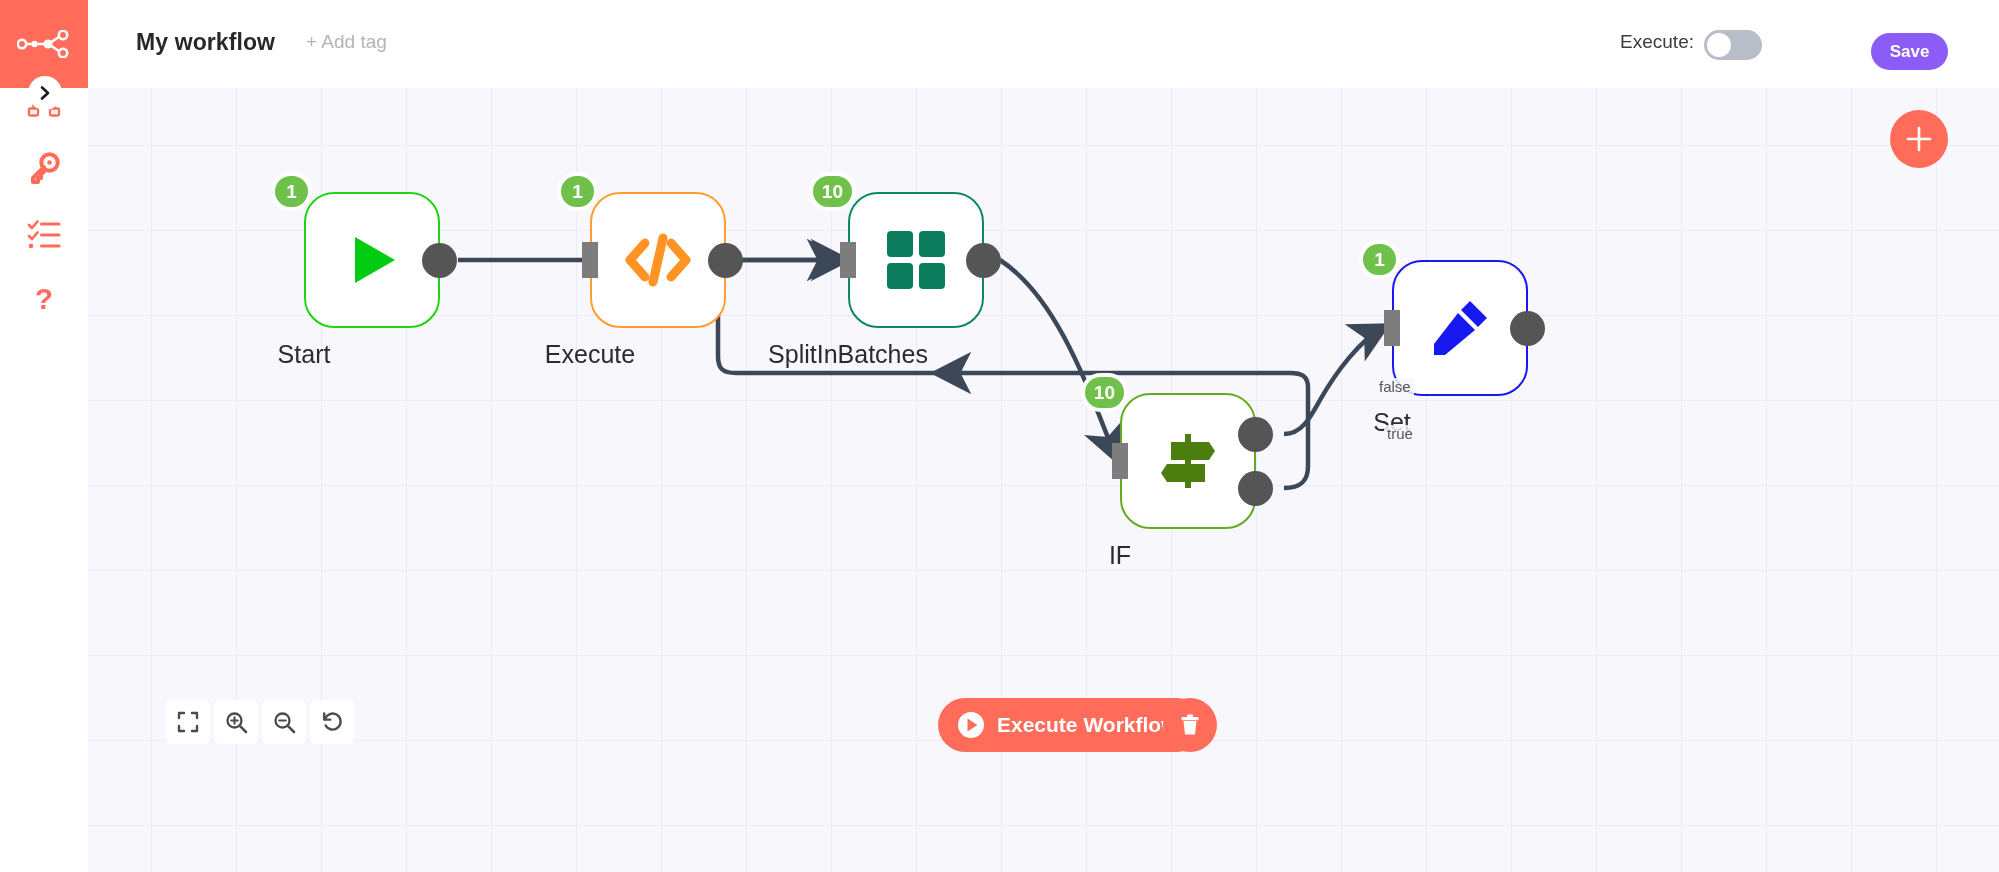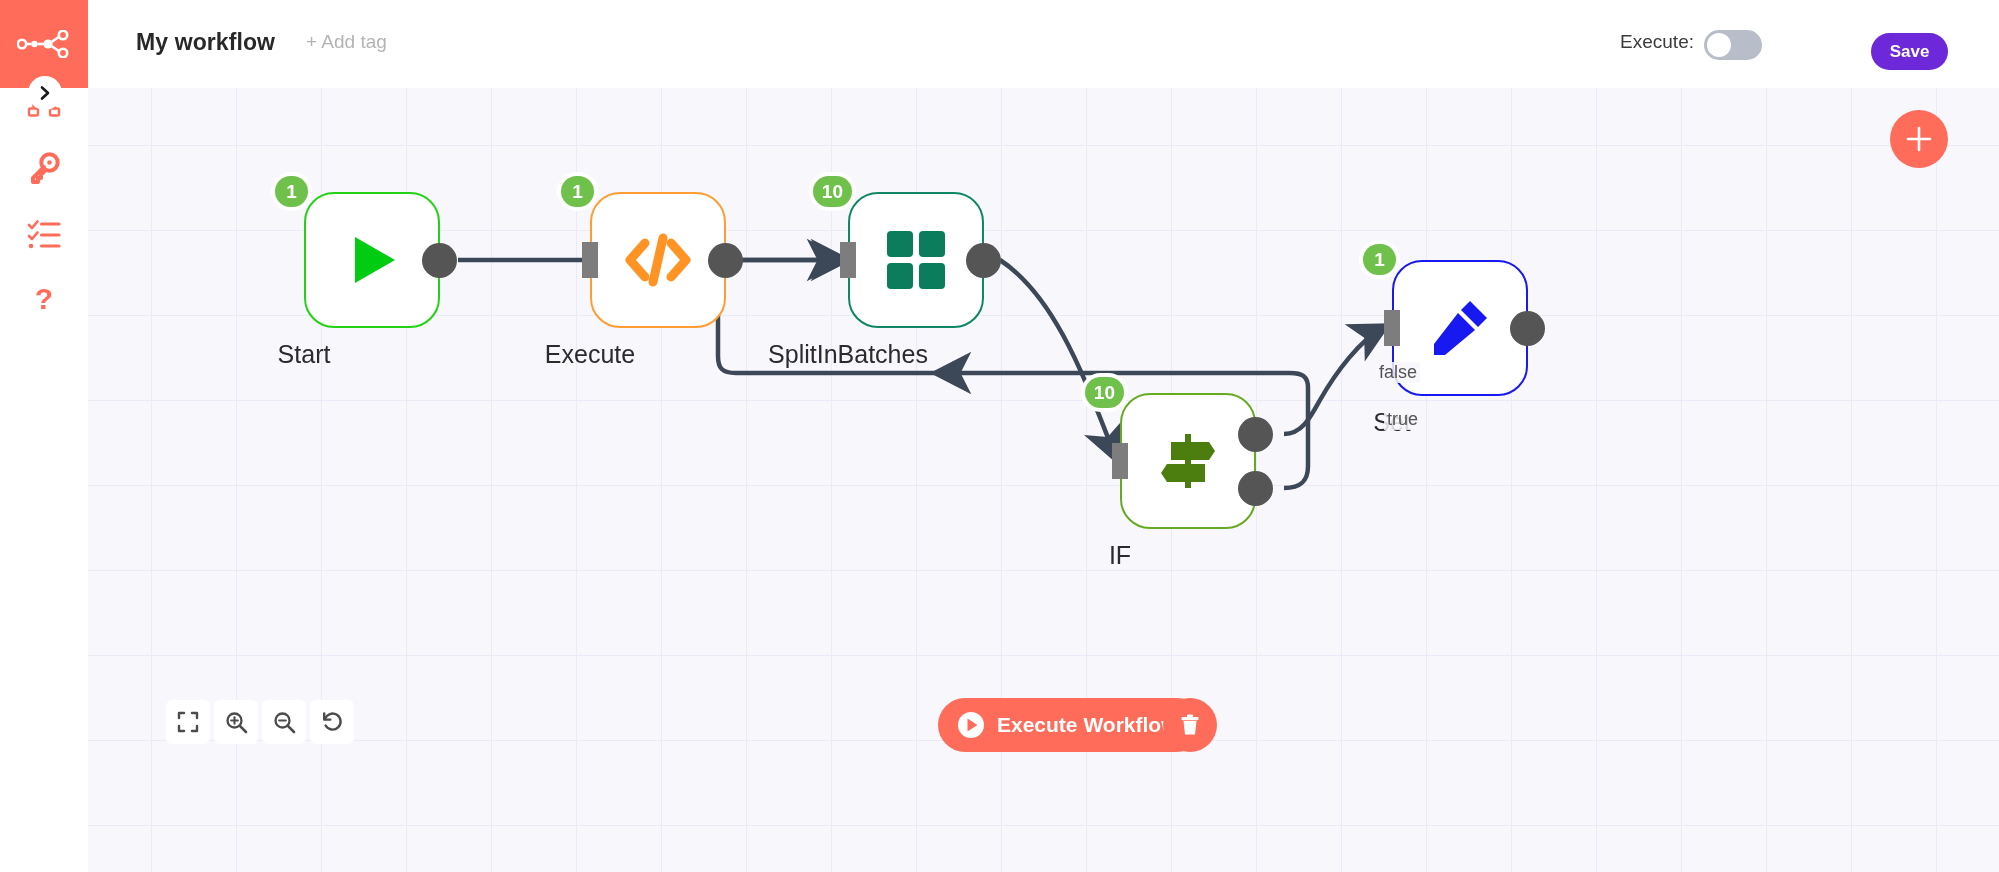--- a/index.html
+++ b/index.html
@@ -63,21 +63,21 @@
     background: #b7bec9;
   }
   #active-toggle .knob {
     position: absolute; left: 3px; top: 3px;
     width: 24px; height: 24px; border-radius: 50%;
     background: #ffffff;
   }
   #save-btn {
     position: absolute; right: 51px; top: 33px;
     width: 77px; height: 37px; border-radius: 19px;
-    background: #6d28d9; border: none;
+    background: #8b5cf6; border: none;
     color: #ffffff; font-size: 17px; font-weight: bold;
     font-family: "Liberation Sans", sans-serif;
     cursor: pointer;
   }
 
   
   #canvas {
     position: absolute; left: 88px; top: 88px;
     width: 1911px; height: 784px;
     background-color: #f7f7fc;
@@ -128,24 +128,25 @@
 
   
   .n-start  .node-box { border-color: #22d216; }
   .n-func   .node-box { border-color: #ff9d33; }
   .n-split  .node-box { border-color: #0f8765; }
   .n-if     .node-box { border-color: #66aa22; }
   .n-set    .node-box { border-color: #1818f0; }
 
   .edge-label {
     position: absolute;
-    font-size: 18px; color: #555555;
+    font-size: 15px; color: #555555;
     white-space: nowrap;
     background: rgba(247,247,252,0.85);
     padding: 0 3px;
+    margin-top: 16px;
   }
 
   
   .zoom-btn {
     position: absolute; bottom: 128px;
     width: 44px; height: 44px;
     background: #ffffff; border-radius: 6px;
     display: flex; align-items: center; justify-content: center;
     cursor: pointer;
   }

